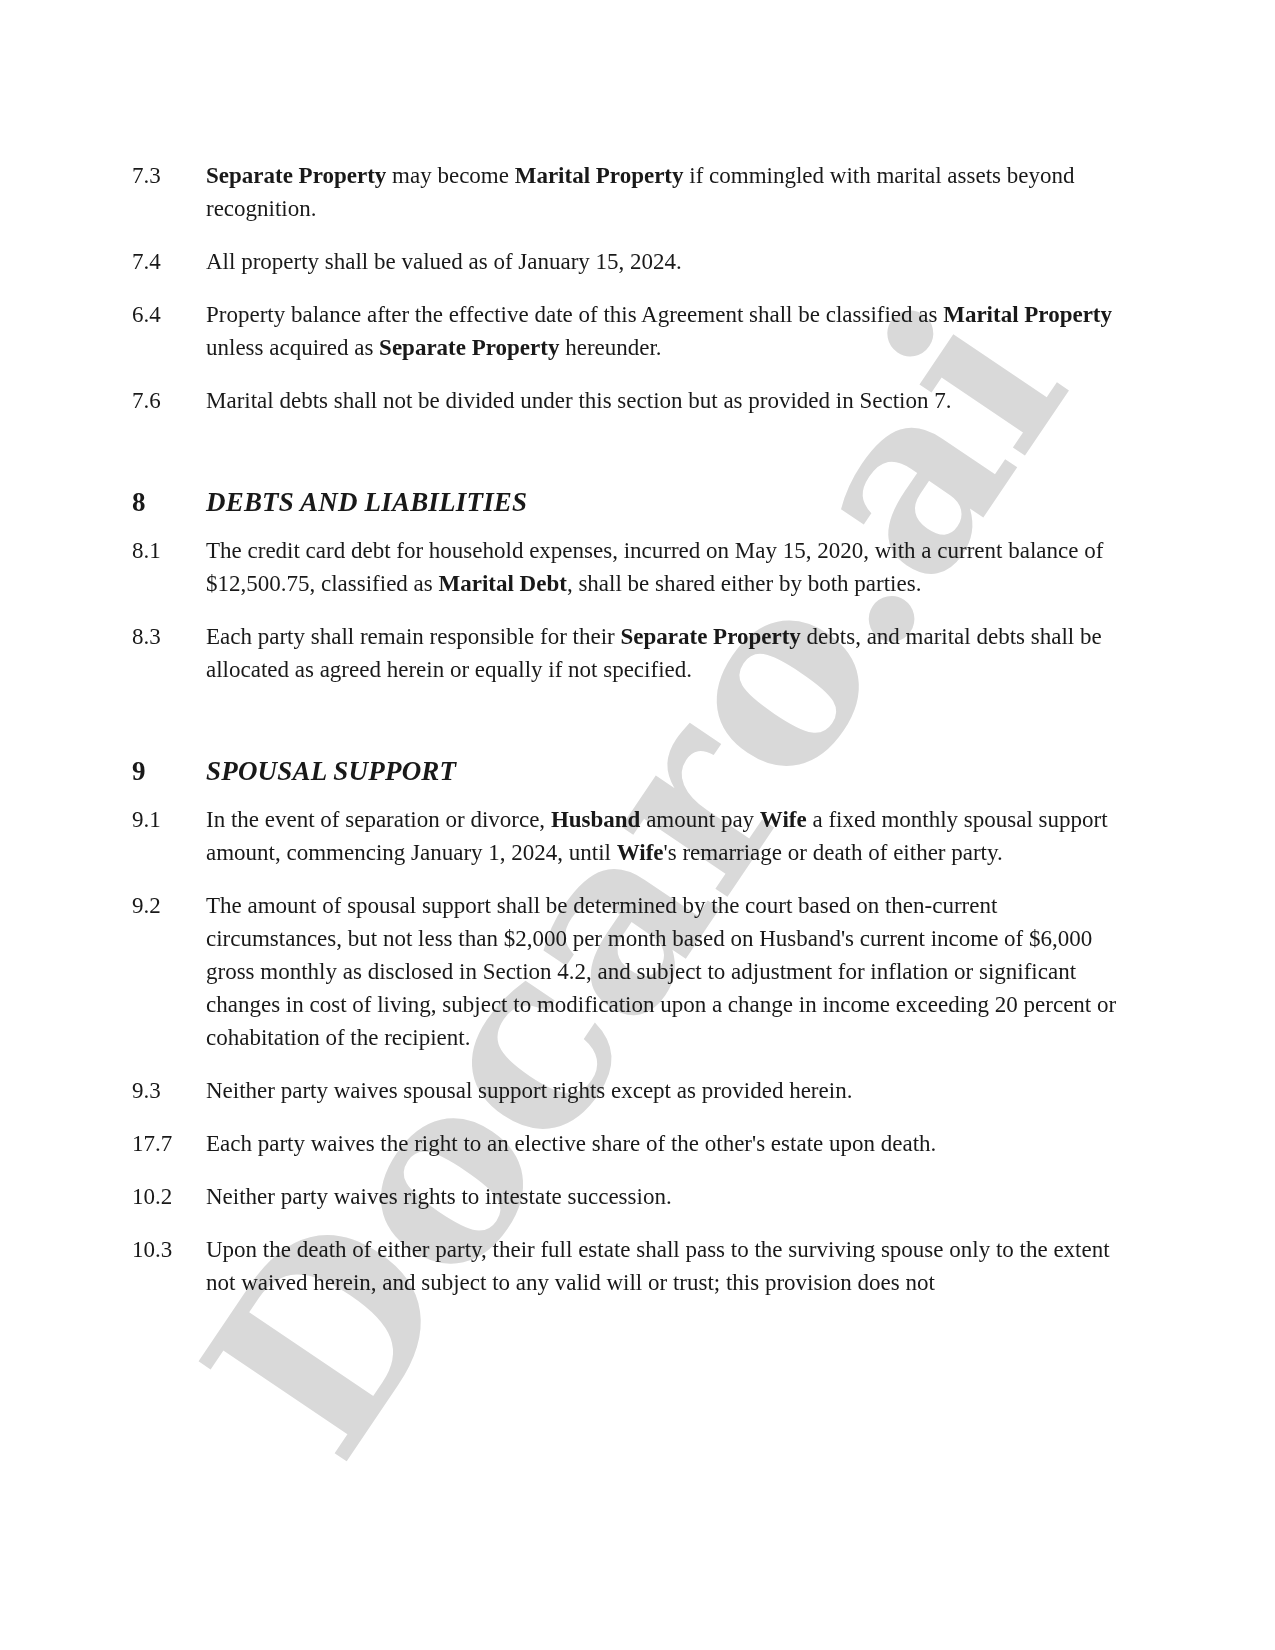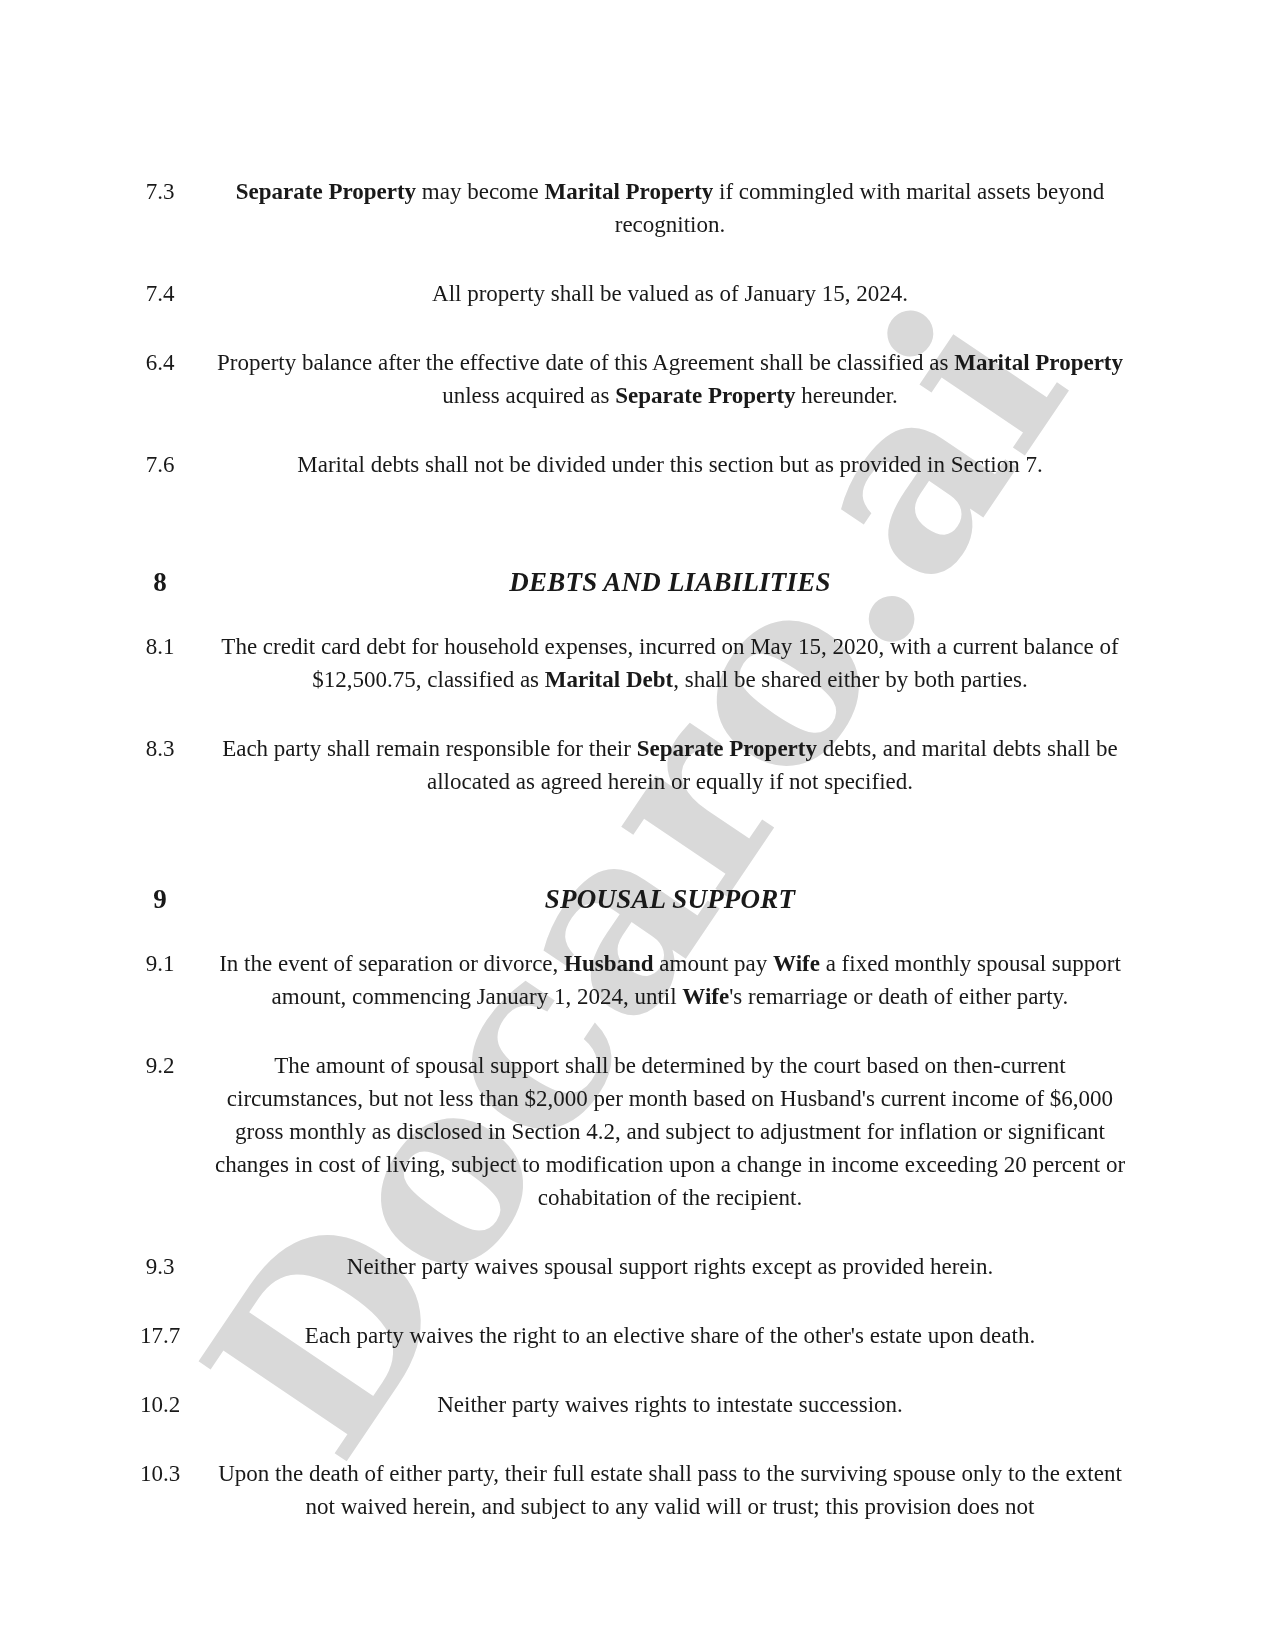--- a/index.html
+++ b/index.html
@@ -48,28 +48,27 @@
   }
   .heading-row {
     margin: 68px 0 15px 0;
     font-weight: bold;
     font-size: 27px;
     line-height: 34px;
   }
   .num {
     flex: none;
     width: 56px;
-    text-align: center;
+    text-align: left;
     padding-right: 18px;
   }
   .txt {
     width: 928px;
-    text-align: center;
+    text-align: left;
     hyphens: none;
-    margin-top: 16px;
   }
   .heading-row .txt {
     letter-spacing: 0.2px;
     font-style: italic;
   }
   b { font-weight: bold; }
 </style>
 </head>
 <body>
 

